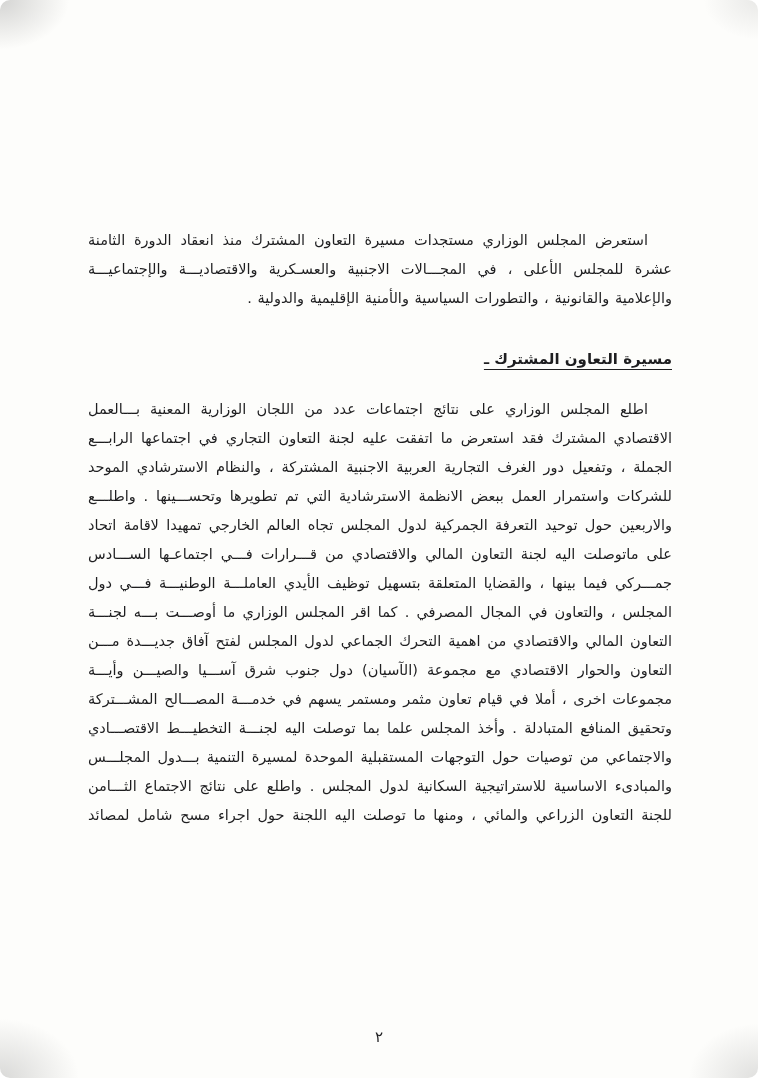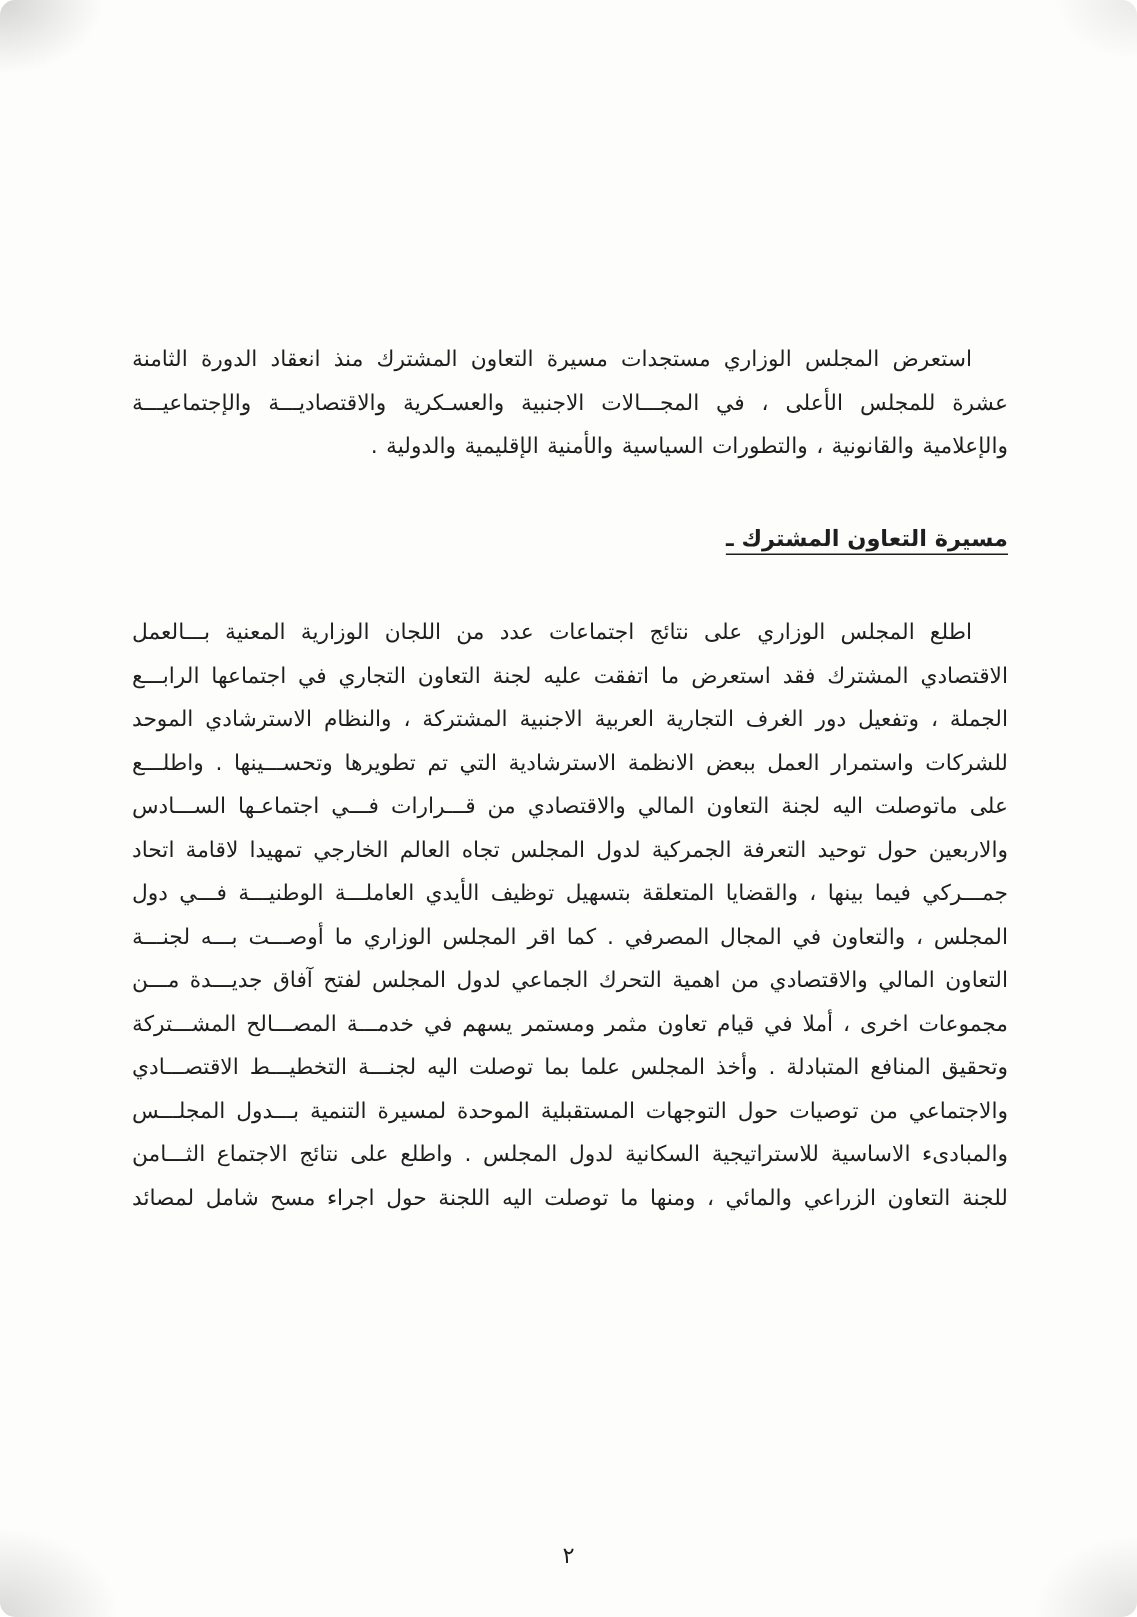--- a/index.html
+++ b/index.html
@@ -46,21 +46,21 @@
     overflow: hidden;
     text-align: justify;
     text-align-last: justify;
     letter-spacing: 0.1px;
     word-spacing: 1px;
   }
   .line.first { text-indent: 24px; }
   .line.para-end { text-align-last: start; }
   .section-heading {
     margin-top: 34px;
-    margin-bottom: 37px;
+    margin-bottom: 24px;
     font-size: 15px;
     line-height: 24px;
     font-weight: bold;
     width: fit-content;
     text-decoration: underline;
     text-underline-offset: 5px;
   }
   .page-number {
     position: absolute;
     bottom: 32px;
@@ -89,25 +89,26 @@
       <div class="line para-end">والإعلامية والقانونية ، والتطورات السياسية والأمنية الإقليمية والدولية .</div>
     </div>
 
     <div class="section-heading">مسيرة التعاون المشترك ـ</div>
 
     <div>
       <div class="line first">اطلع المجلس الوزاري على نتائج اجتماعات عدد من اللجان الوزارية المعنية بـــالعمل</div>
       <div class="line">الاقتصادي المشترك فقد استعرض ما اتفقت عليه لجنة التعاون التجاري في اجتماعها الرابـــع</div>
       <div class="line">الجملة ، وتفعيل دور الغرف التجارية العربية الاجنبية المشتركة ، والنظام الاسترشادي الموحد</div>
       <div class="line">للشركات واستمرار العمل ببعض الانظمة الاسترشادية التي تم تطويرها وتحســـينها . واطلـــع</div>
+      <div class="line">والاربعين حول توحيد التعرفة الجمركية لدول المجلس تجاه العالم الخارجي تمهيدا لاقامة اتحاد</div>
       <div class="line">على ماتوصلت اليه لجنة التعاون المالي والاقتصادي من قـــرارات فـــي اجتماعـها الســـادس</div>
-      <div class="line">والاربعين حول توحيد التعرفة الجمركية لدول المجلس تجاه العالم الخارجي تمهيدا لاقامة اتحاد</div>
       <div class="line">جمـــركي فيما بينها ، والقضايا المتعلقة بتسهيل توظيف الأيدي العاملـــة الوطنيـــة فـــي دول</div>
       <div class="line">المجلس ، والتعاون في المجال المصرفي . كما اقر المجلس الوزاري ما أوصـــت بـــه لجنـــة</div>
       <div class="line">التعاون المالي والاقتصادي من اهمية التحرك الجماعي لدول المجلس لفتح آفاق جديـــدة مـــن</div>
+      <div class="line">التعاون والحوار الاقتصادي مع مجموعة (الآسيان) دول جنوب شرق آســـيا والصيـــن وأيـــة</div>
       <div class="line">مجموعات اخرى ، أملا في قيام تعاون مثمر ومستمر يسهم في خدمـــة المصـــالح المشـــتركة</div>
       <div class="line">وتحقيق المنافع المتبادلة . وأخذ المجلس علما بما توصلت اليه لجنـــة التخطيـــط الاقتصـــادي</div>
       <div class="line">والاجتماعي من توصيات حول التوجهات المستقبلية الموحدة لمسيرة التنمية بـــدول المجلـــس</div>
       <div class="line">والمبادىء الاساسية للاستراتيجية السكانية لدول المجلس . واطلع على نتائج الاجتماع الثـــامن</div>
       <div class="line">للجنة التعاون الزراعي والمائي ، ومنها ما توصلت اليه اللجنة حول اجراء مسح شامل لمصائد</div>
     </div>
 
   </div>
 
   <div class="page-number">٢</div>

